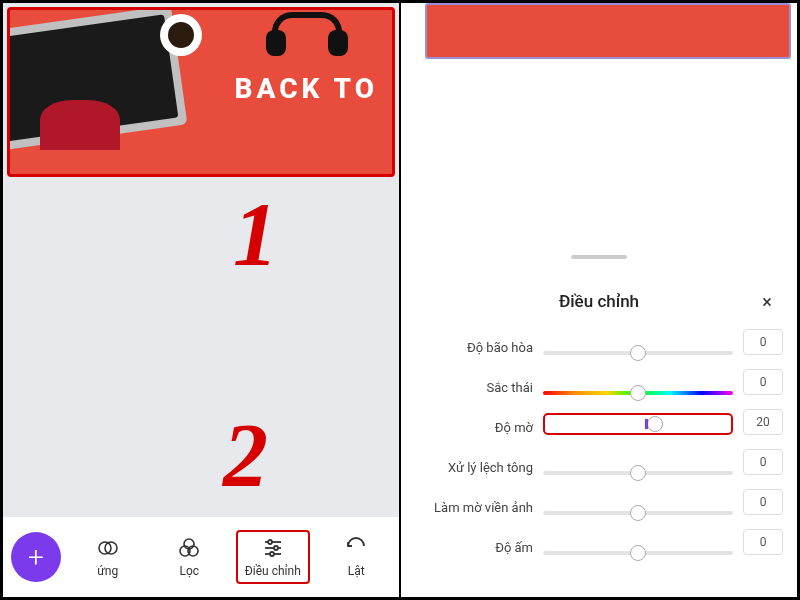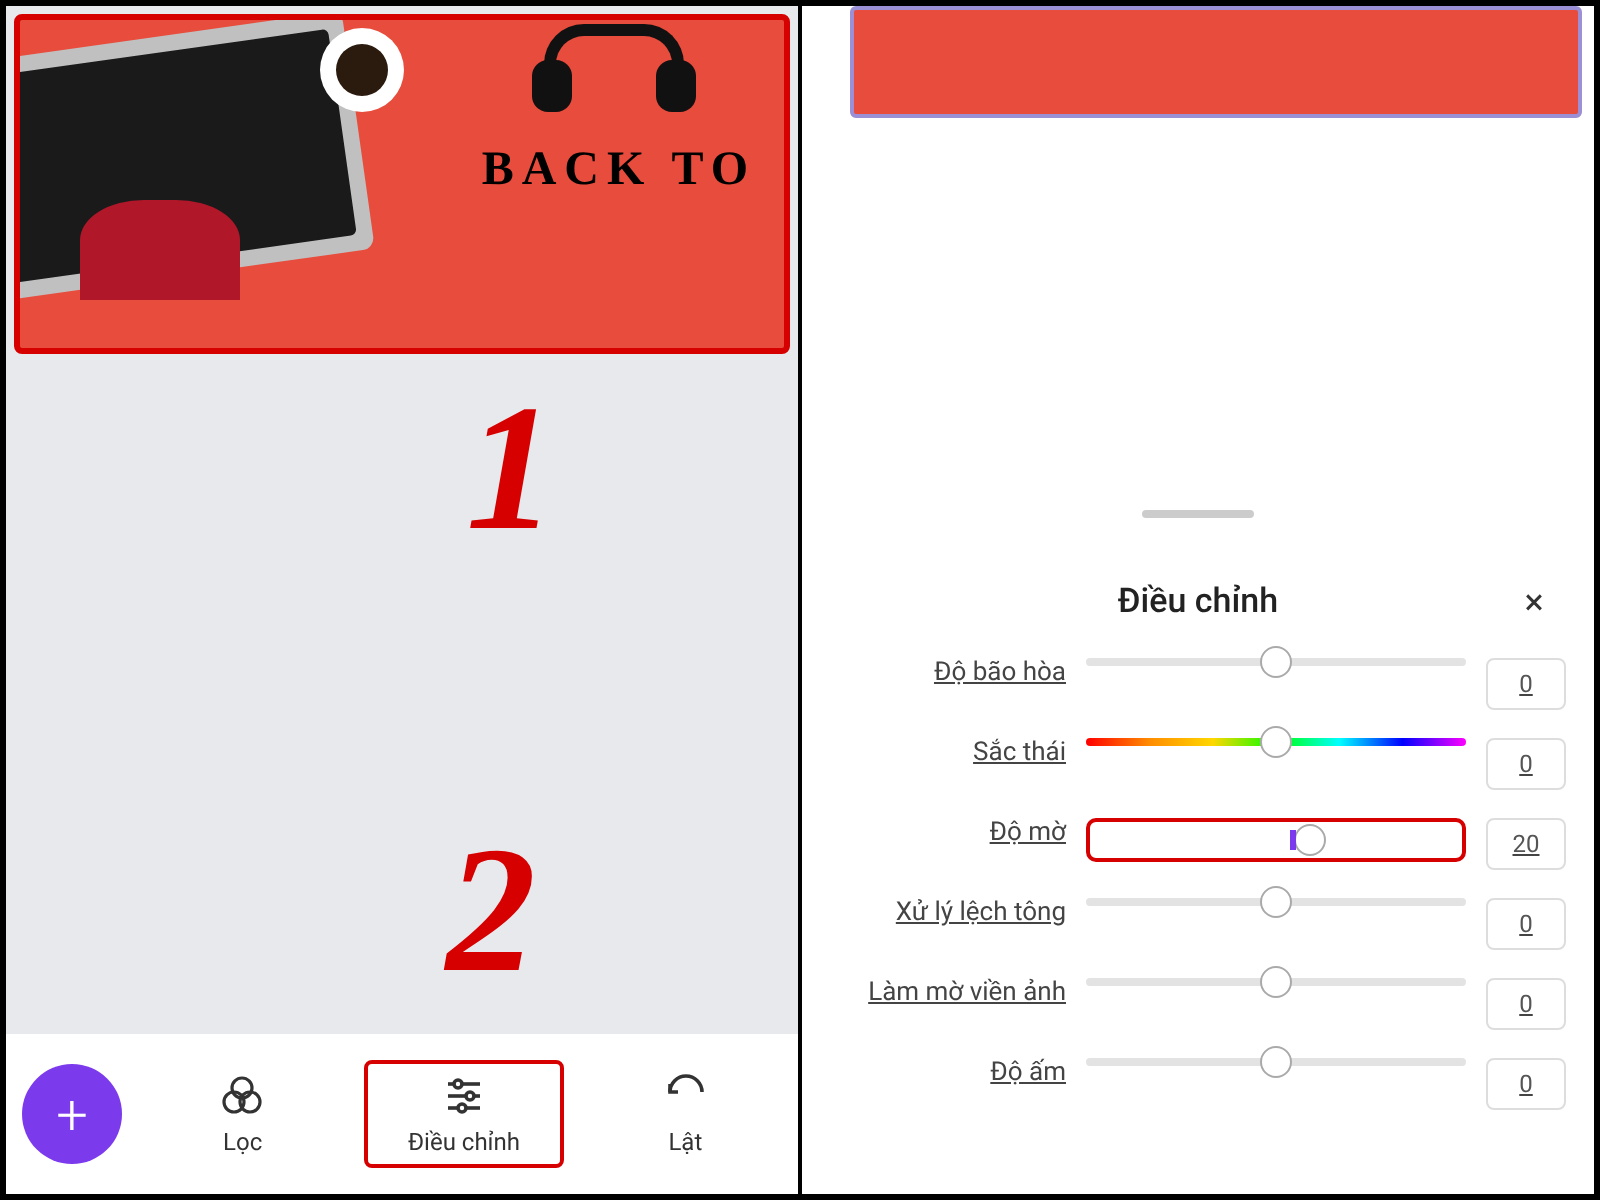--- a/index.html
+++ b/index.html
@@ -10,38 +10,38 @@
 .pane.right { background: #fff; }
 .canvas-img { position: absolute; top: 4px; left: 4px; right: 4px; height: 170px; background: #e74c3c; border: 3px solid #d60000; border-radius: 4px; overflow: hidden; }
 .laptop { position: absolute; left: -20px; top: 8px; width: 190px; height: 120px; background: #c0c0c0; border-radius: 6px; transform: rotate(-8deg); }
 .laptop::after { content: ""; position: absolute; inset: 8px; background: #1a1a1a; border-radius: 3px; }
 .hands { position: absolute; left: 30px; top: 90px; width: 80px; height: 50px; background: #b0182a; border-radius: 40% 40% 0 0; }
 .coffee { position: absolute; left: 150px; top: 4px; width: 42px; height: 42px; background: #fff; border-radius: 50%; display: flex; align-items: center; justify-content: center; }
 .coffee::after { content: ""; width: 26px; height: 26px; background: #2b1a0e; border-radius: 50%; }
 .headphones { position: absolute; right: 40px; top: 2px; width: 90px; height: 50px; }
 .headphones::before { content: ""; position: absolute; top: 0; left: 10px; right: 10px; height: 14px; border: 6px solid #111; border-bottom: none; border-radius: 40px 40px 0 0; }
 .headphones::after { content: ""; position: absolute; top: 18px; left: 4px; width: 20px; height: 26px; background: #111; border-radius: 8px; box-shadow: 62px 0 0 #111; }
-.text-back { position: absolute; right: 14px; top: 62px; color: #000000; font-weight: 800; letter-spacing: 4px; font-size: 24px; font-family: Liberation Serif, serif; }
+.text-back { position: absolute; right: 14px; top: 62px; color: #ffffff; font-weight: 800; letter-spacing: 4px; font-size: 28px; }
 .text-school { position: absolute; right: 14px; top: 92px; color: #fff; font-family: "Brush Script MT", cursive; font-size: 52px; }
 .num { position: absolute; color: #d60000; font-style: italic; font-weight: 900; font-family: Georgia, serif; }
 .num1 { top: 180px; left: 230px; font-size: 90px; }
 .num2 { bottom: 90px; left: 220px; font-size: 90px; }
 .num3 { top: 392px; left: 120px; font-size: 68px; }
 .toolbar { position: absolute; bottom: 0; left: 0; right: 0; height: 80px; background: #fff; display: flex; align-items: center; padding: 0 8px; gap: 12px; }
 .fab { width: 50px; height: 50px; border-radius: 50%; background: #7c3aed; color: #fff; display: flex; align-items: center; justify-content: center; font-size: 28px; font-weight: 300; }
 .tool { flex: 1; display: flex; flex-direction: column; align-items: center; gap: 4px; color: #333; font-size: 12px; padding: 4px 2px; }
 .tool.active { border: 2px solid #d60000; border-radius: 4px; }
 .tool svg { width: 24px; height: 24px; }
 .right-preview { position: absolute; top: 0; left: 24px; right: 6px; height: 56px; background: #e74c3c; border: 2px solid #9b8fd6; border-radius: 3px; }
 .handle-bar { position: absolute; top: 252px; left: 50%; transform: translateX(-50%); width: 56px; height: 4px; background: #ccc; border-radius: 2px; }
 .panel { position: absolute; top: 270px; left: 0; right: 0; bottom: 0; background: #fff; border-radius: 18px 18px 0 0; padding: 18px 14px 8px; }
 .panel-header { display: flex; align-items: center; justify-content: center; position: relative; margin-bottom: 18px; }
 .panel-title { font-size: 17px; font-weight: 500; color: #222; }
 .close-btn { position: absolute; right: 4px; top: -2px; width: 24px; height: 24px; font-size: 18px; color: #333; display: flex; align-items: center; justify-content: center; cursor: pointer; }
-.slider-row { display: flex; align-items: flex-start; gap: 10px; margin-bottom: 14px; font-size: 13px; color: #444; text-decoration: underline; }
+.slider-row { display: flex; align-items: flex-end; gap: 10px; margin-bottom: 14px; font-size: 13px; color: #444; }
 .slider-label { width: 118px; text-align: right; flex-shrink: 0; }
 .slider-track { flex: 1; height: 4px; background: #e3e3e3; border-radius: 2px; position: relative; }
 .slider-track.rainbow { background: linear-gradient(90deg, #f00, #ff8c00, #ffd700, #0f0, #0ff, #00f, #f0f); }
 .slider-thumb { position: absolute; top: 50%; transform: translate(-50%, -50%); width: 16px; height: 16px; background: #fff; border: 1px solid #aaa; border-radius: 50%; }
 .slider-value { width: 40px; height: 26px; border: 1px solid #ddd; border-radius: 4px; display: flex; align-items: center; justify-content: center; font-size: 12px; color: #555; flex-shrink: 0; }
 .slider-row.highlighted .slider-track { border: 2px solid #d60000; border-radius: 5px; height: 22px; background: #fff; }
 .slider-row.highlighted .slider-thumb { top: 50%; }
 .slider-row.highlighted .purple-tick { position: absolute; left: 54%; top: 50%; transform: translateY(-50%); width: 3px; height: 10px; background: #7c3aed; }
 </style>
 </head>
@@ -56,20 +56,27 @@
       <div class="coffee"></div>
       <div class="headphones"></div>
       <div class="text-back">BACK TO</div>
     </div>
     <div class="num num1">1</div>
     <div class="num num2">2</div>
 
     <div class="toolbar">
       <div class="fab">
         <span>+</span>
+      </div>
+      <div class="tool">
+        <svg viewBox="0 0 24 24" fill="none" stroke="#333" stroke-width="1.6">
+            <circle cx="9" cy="12" r="6"></circle>
+            <circle cx="15" cy="12" r="6"></circle>
+          </svg>
+        <span>ứng</span>
       </div>
       <div class="tool">
         <svg viewBox="0 0 24 24" fill="none" stroke="#333" stroke-width="1.6">
             <circle cx="12" cy="8" r="5"></circle>
             <circle cx="8" cy="15" r="5"></circle>
             <circle cx="16" cy="15" r="5"></circle>
           </svg>
         <span>Lọc</span>
       </div>
       <div class="tool active">

